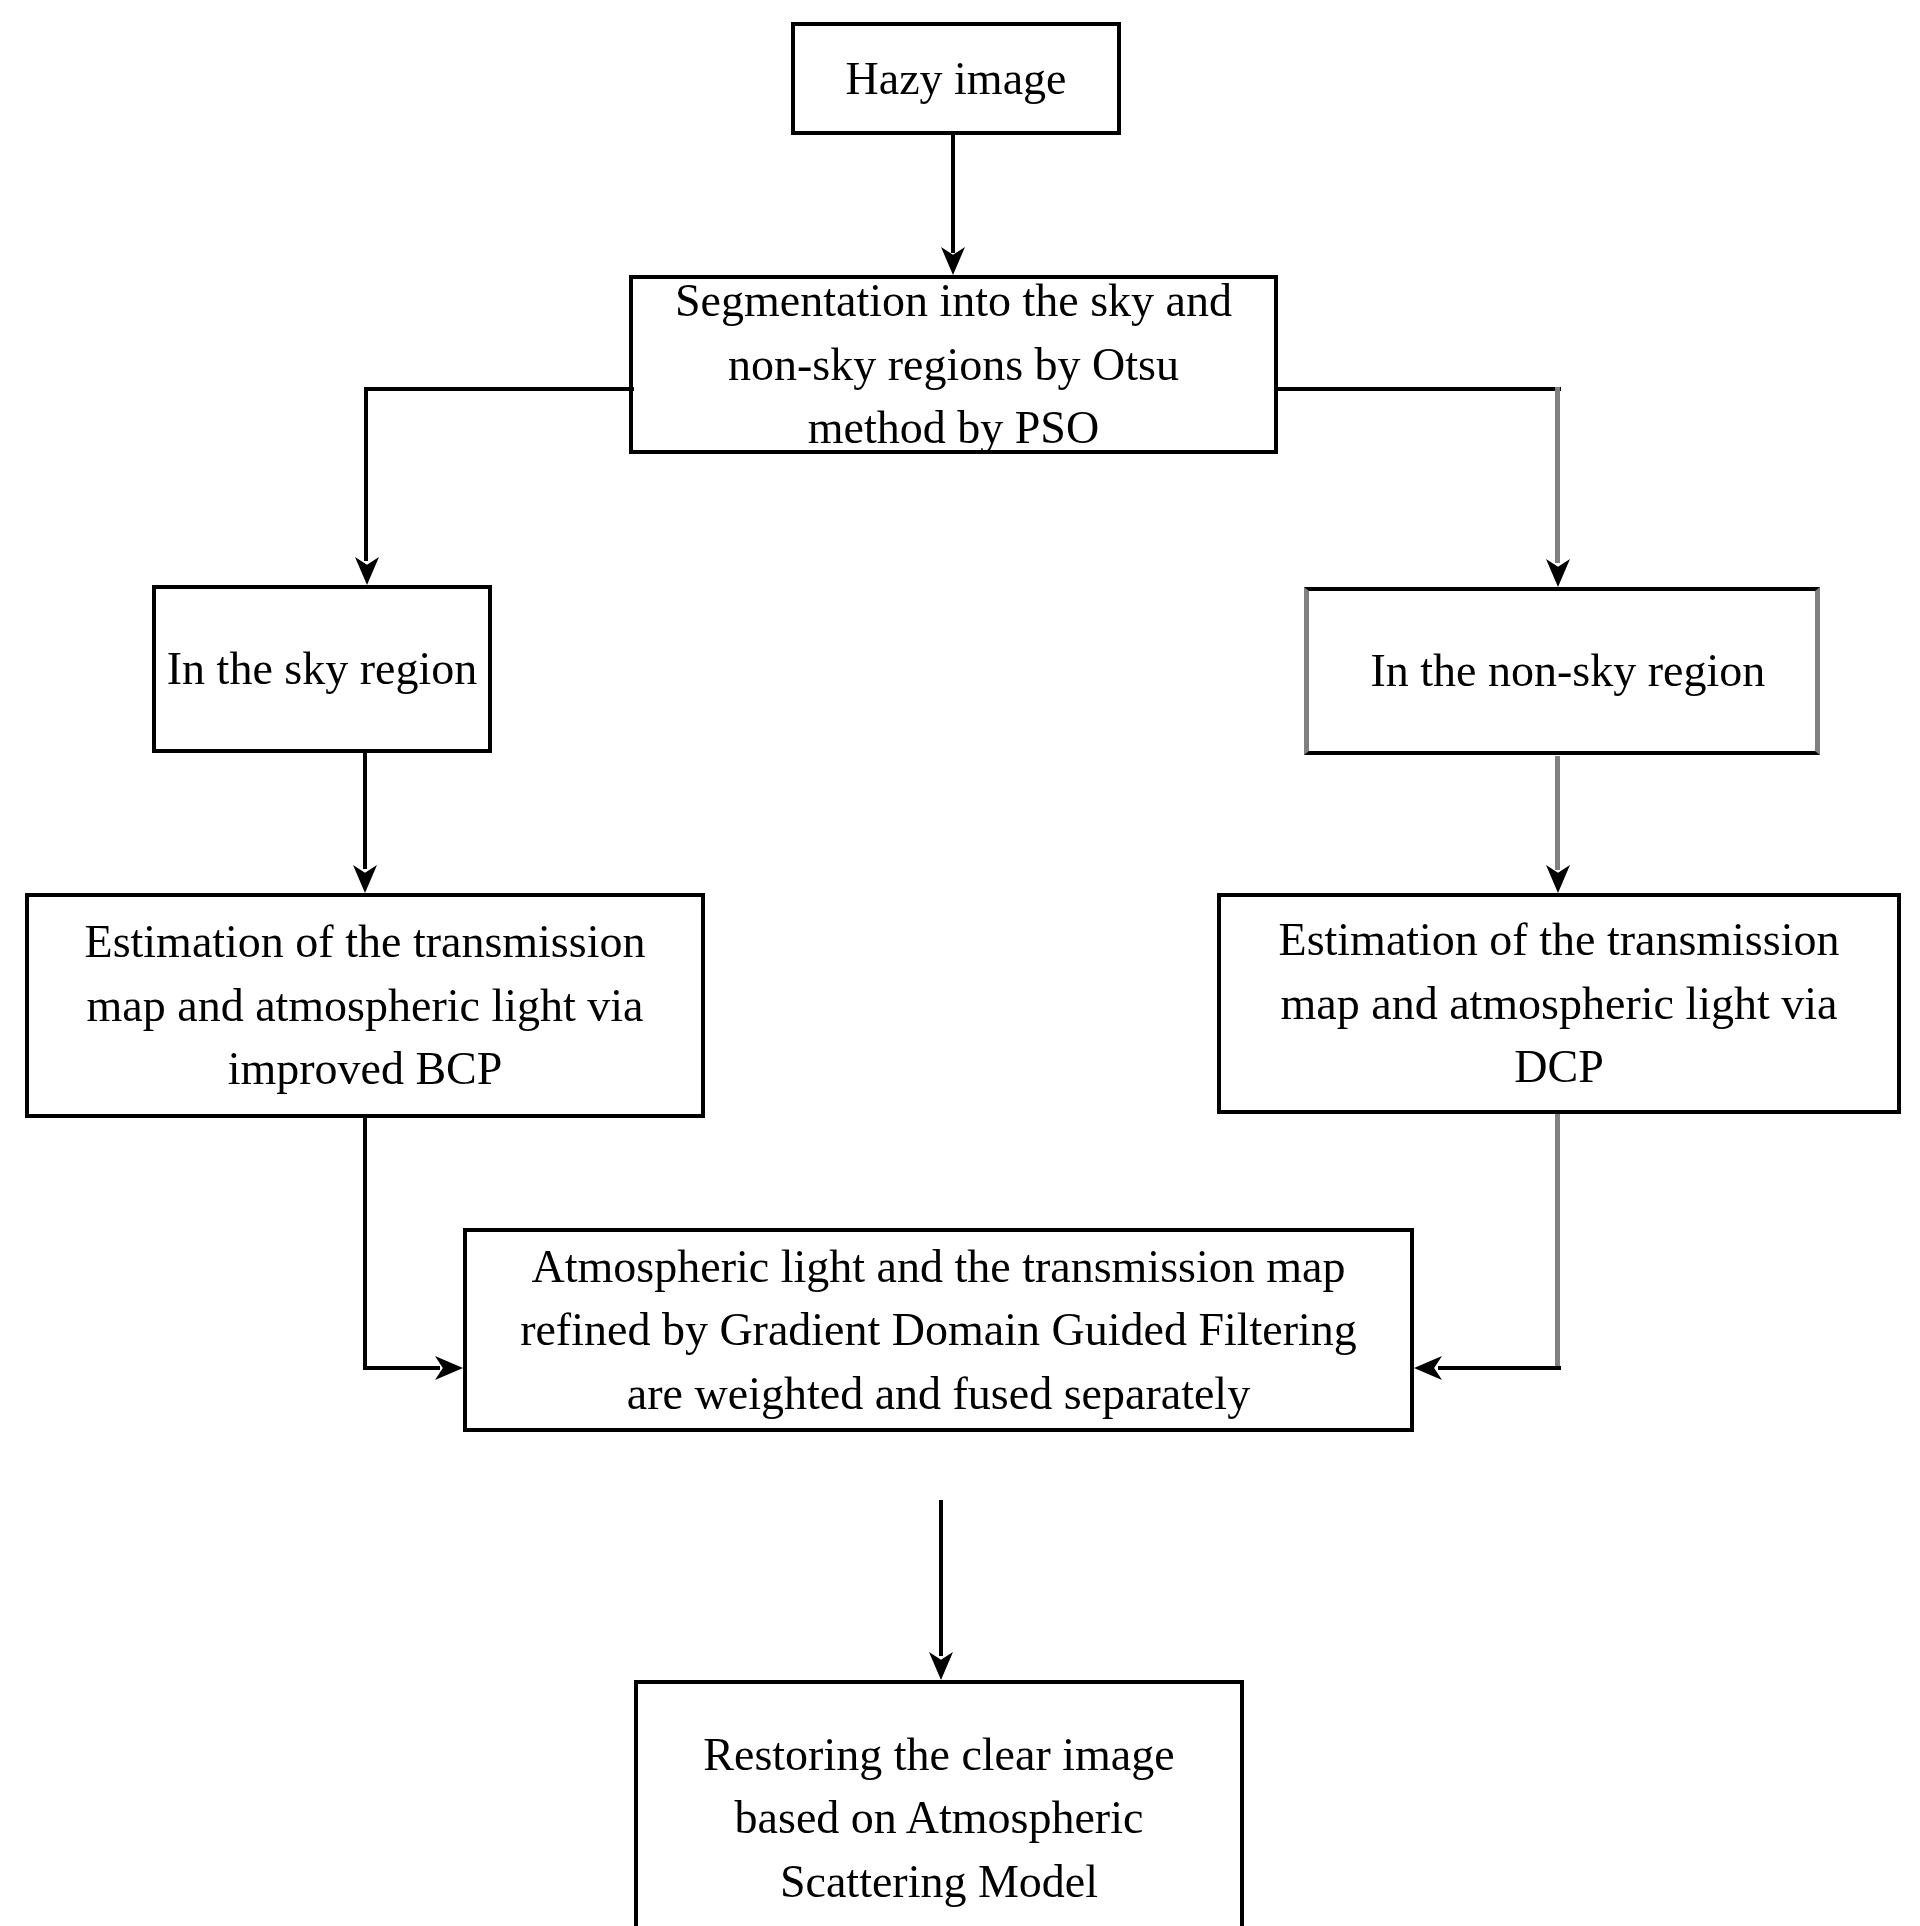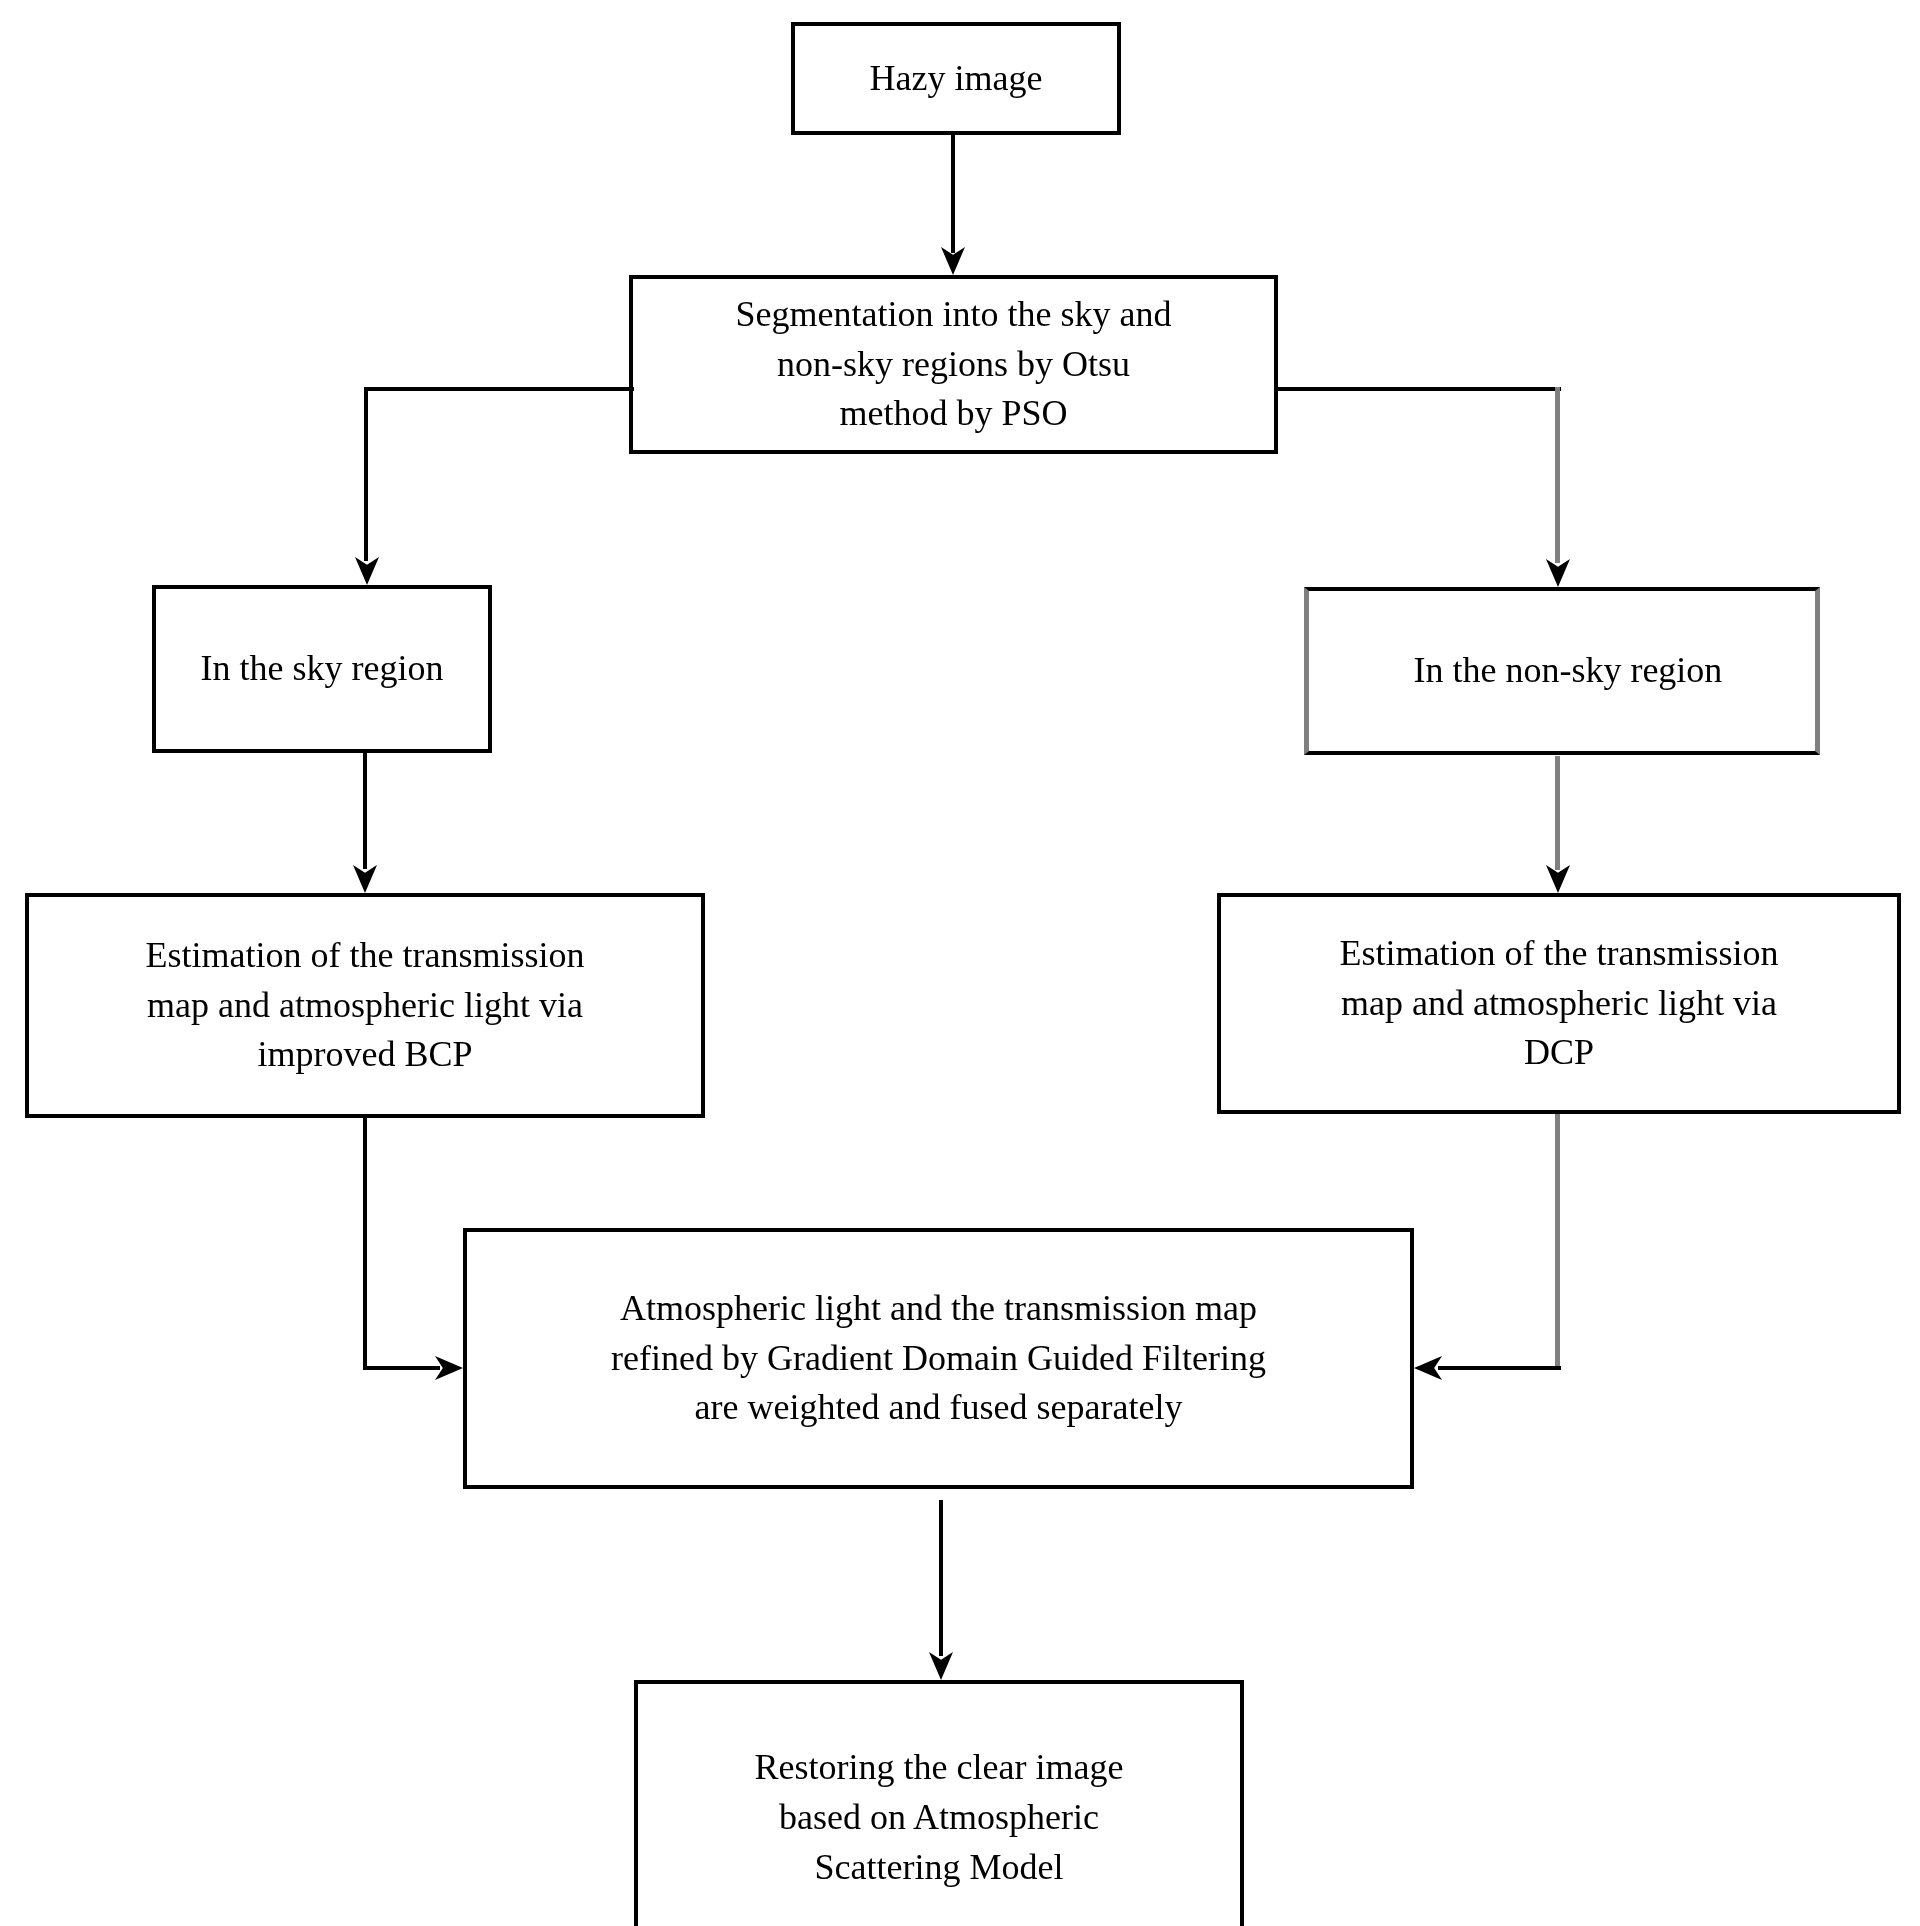--- a/index.html
+++ b/index.html
@@ -18,34 +18,34 @@
   .node {
     position: absolute;
     box-sizing: border-box;
     border: 4.9px solid #000000;
     background: #ffffff;
     display: flex;
     align-items: center;
     justify-content: center;
     text-align: center;
     white-space: pre-line;
-    font-size: 36px;
+    font-size: 46px;
     line-height: 1.38;
     padding: 0 4.2px;
   }
   
   .n-hazy      { left: 791px; top: 22.4px;   width: 330px;  height: 113px; }
   .n-seg       { left: 629px;  top: 275px;  width: 649px;  height: 179px; }
   .n-sky       { left: 152px;  top: 585px;  width: 340px;  height: 168px; }
   .n-nonsky    { left: 1304px; top: 587px;  width: 516px;  height: 168px;
                  border-top: 4.2px solid #000000; border-bottom: 4.2px solid #000000;
                  border-left: 5.6px solid #808080; border-right: 5.6px solid #808080; padding-left: 16px; }
   .n-bcp       { left: 25px;   top: 893px; width: 680px;  height: 225px; }
   .n-dcp       { left: 1217px; top: 893px; width: 684px;  height: 221px; }
-  .n-fusion    { left: 463px;  top: 1228px; width: 951px; height: 261px; }
+  .n-fusion    { left: 463px;  top: 1228px; width: 951px; height: 204px; }
   .n-restore   { left: 634px;  top: 1680px; width: 610px;  height: 276px; }
 
   
   .seg {
     position: absolute;
     background: #000000;
   }
   .seg.gray { background: #808080; }
 
   .l-a-b        { left: 951px; top: 135px;  width: 4.2px;   height: 118px; }

